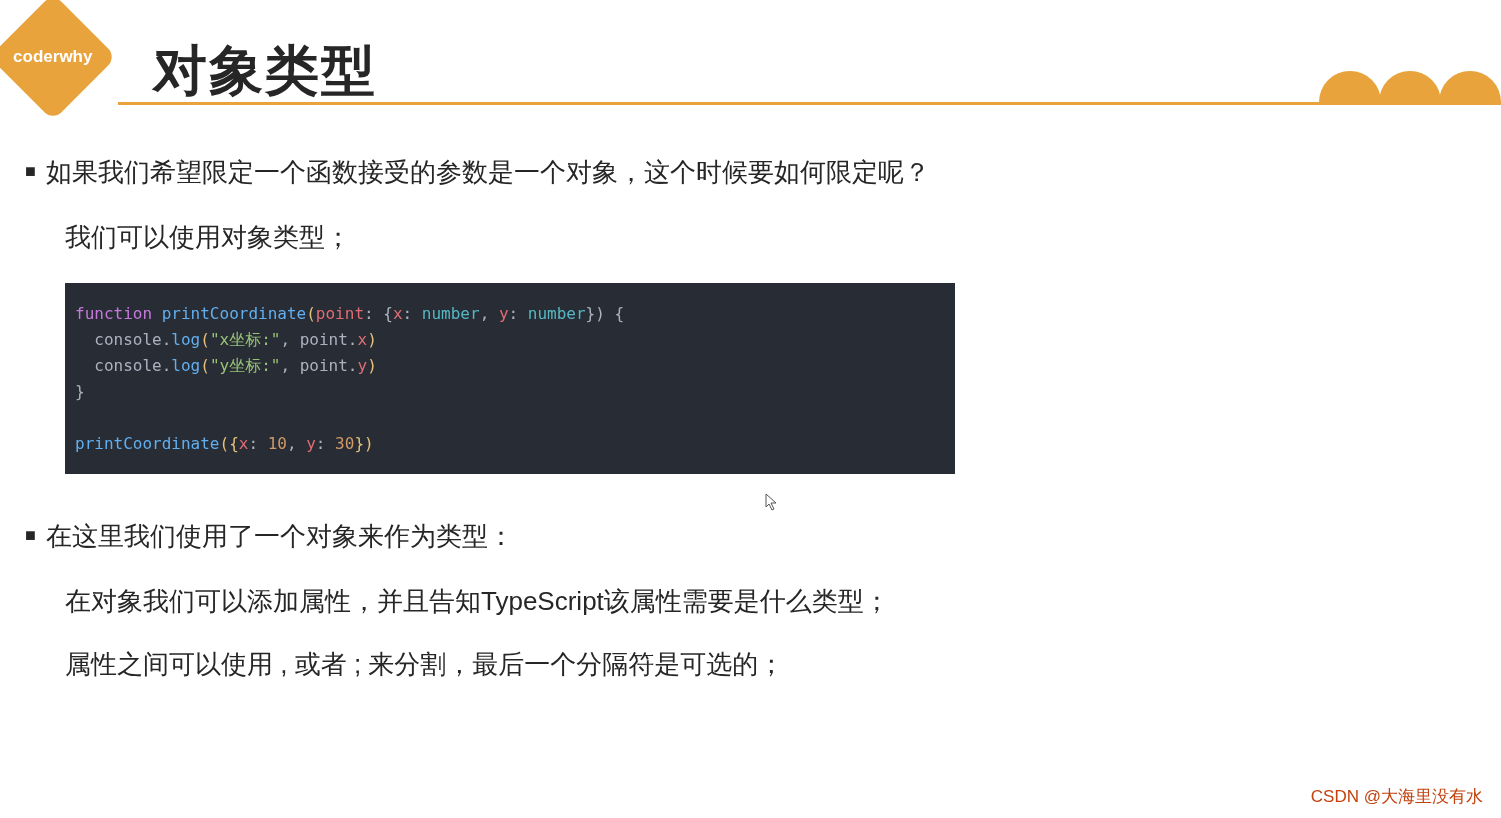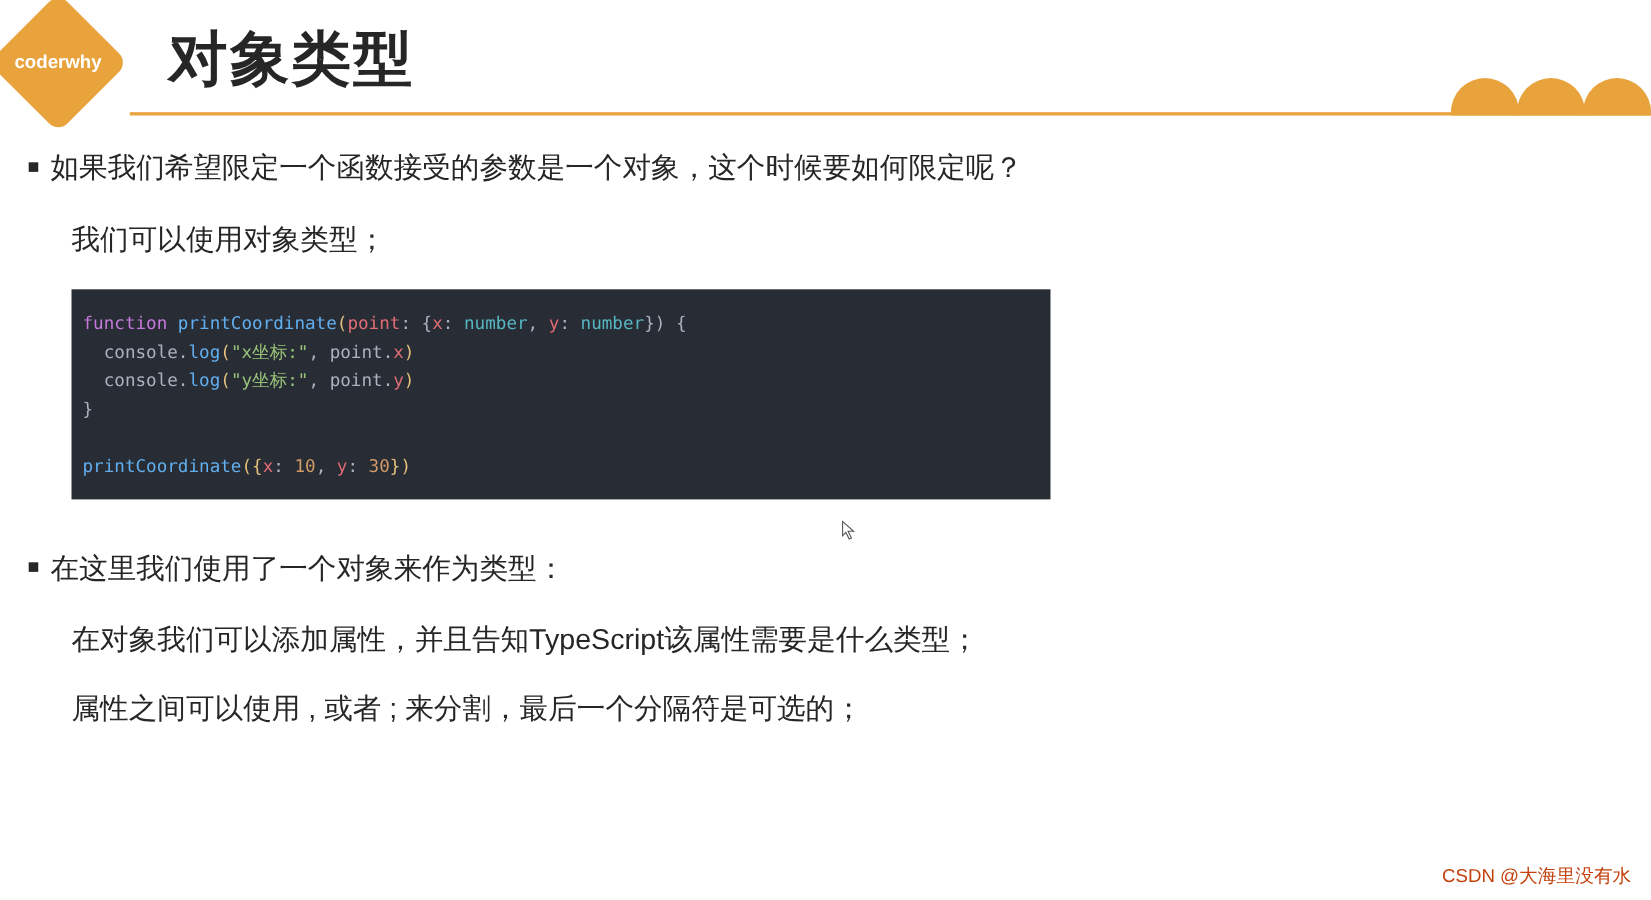--- a/index.html
+++ b/index.html
@@ -33,42 +33,42 @@
   .logo span {
     transform: rotate(-45deg);
     color: #fff;
     font-weight: bold;
     font-size: 17px;
     font-family: Arial, sans-serif;
   }
   .title {
     position: absolute;
     left: 35px;
-    top: 18px;
+    top: 35px;
     font-size: 54px;
     font-weight: 900;
     color: #262626;
     letter-spacing: 2px;
   }
   .bumps {
     position: absolute;
     right: 0;
     bottom: -3px;
     display: flex;
   }
   .bump {
     width: 62px;
     height: 34px;
     background: #e8a33d;
     border-top-left-radius: 62px;
     border-top-right-radius: 62px;
     margin-left: -2px;
   }
   .content {
-    padding: 30px 25px 0 25px;
+    padding: 50px 25px 0 25px;
   }
   .l1 {
     font-size: 26px;
     color: #262626;
     margin-bottom: 30px;
     display: flex;
     align-items: flex-start;
   }
   .l1::before {
     content: "■";

